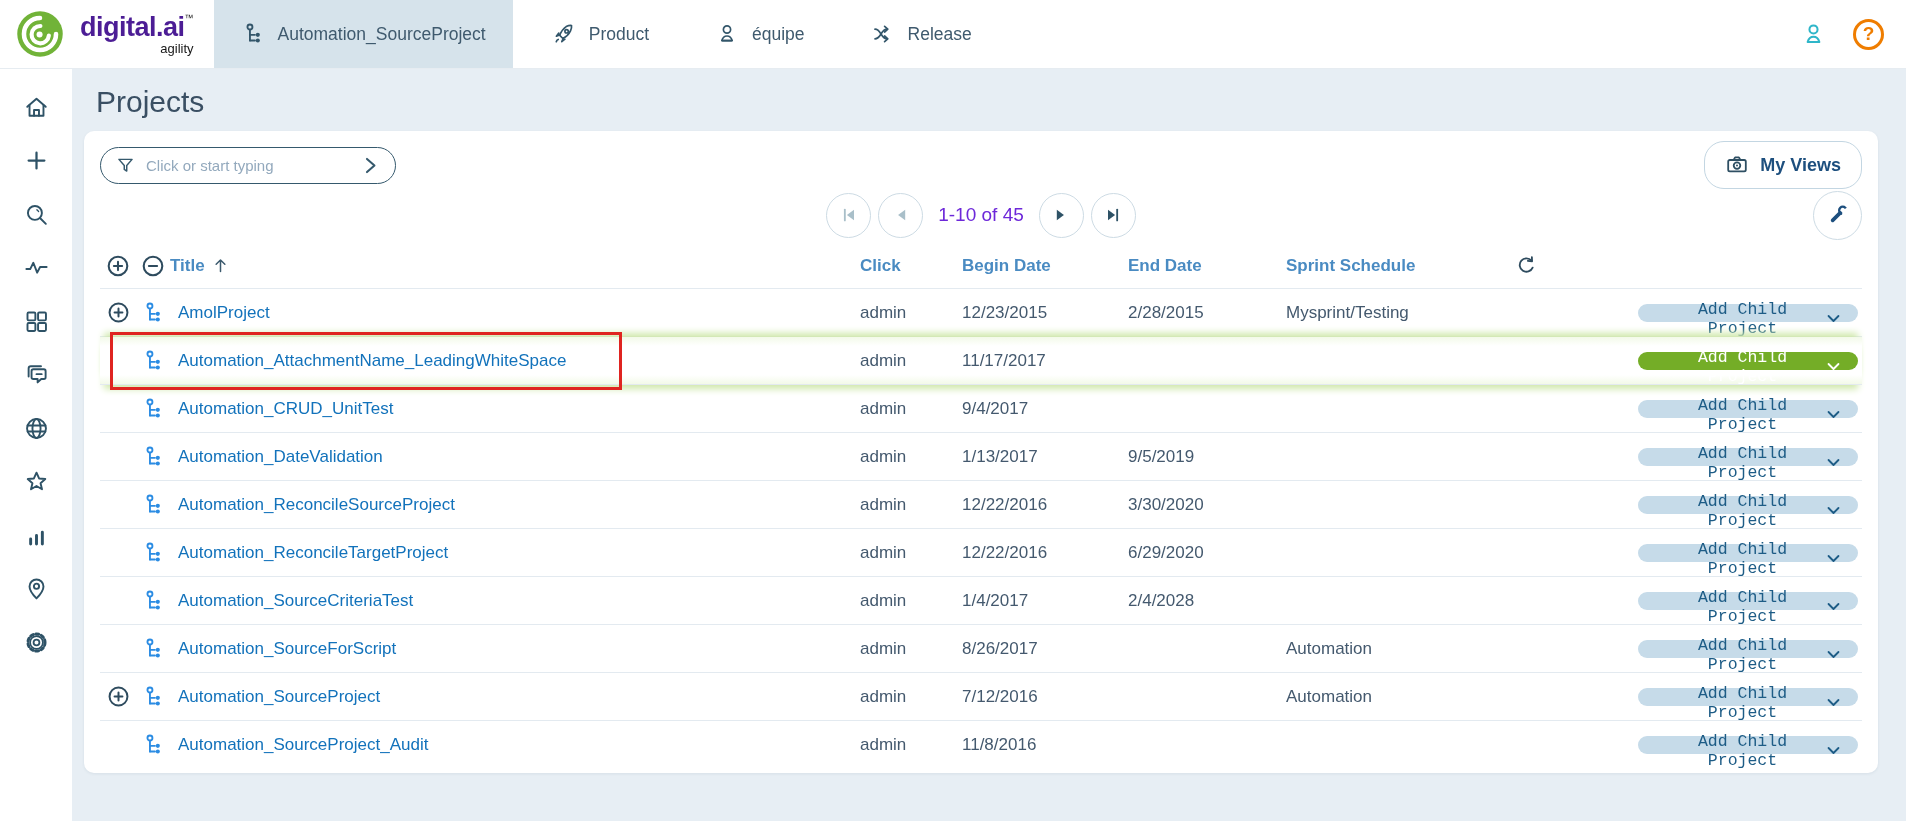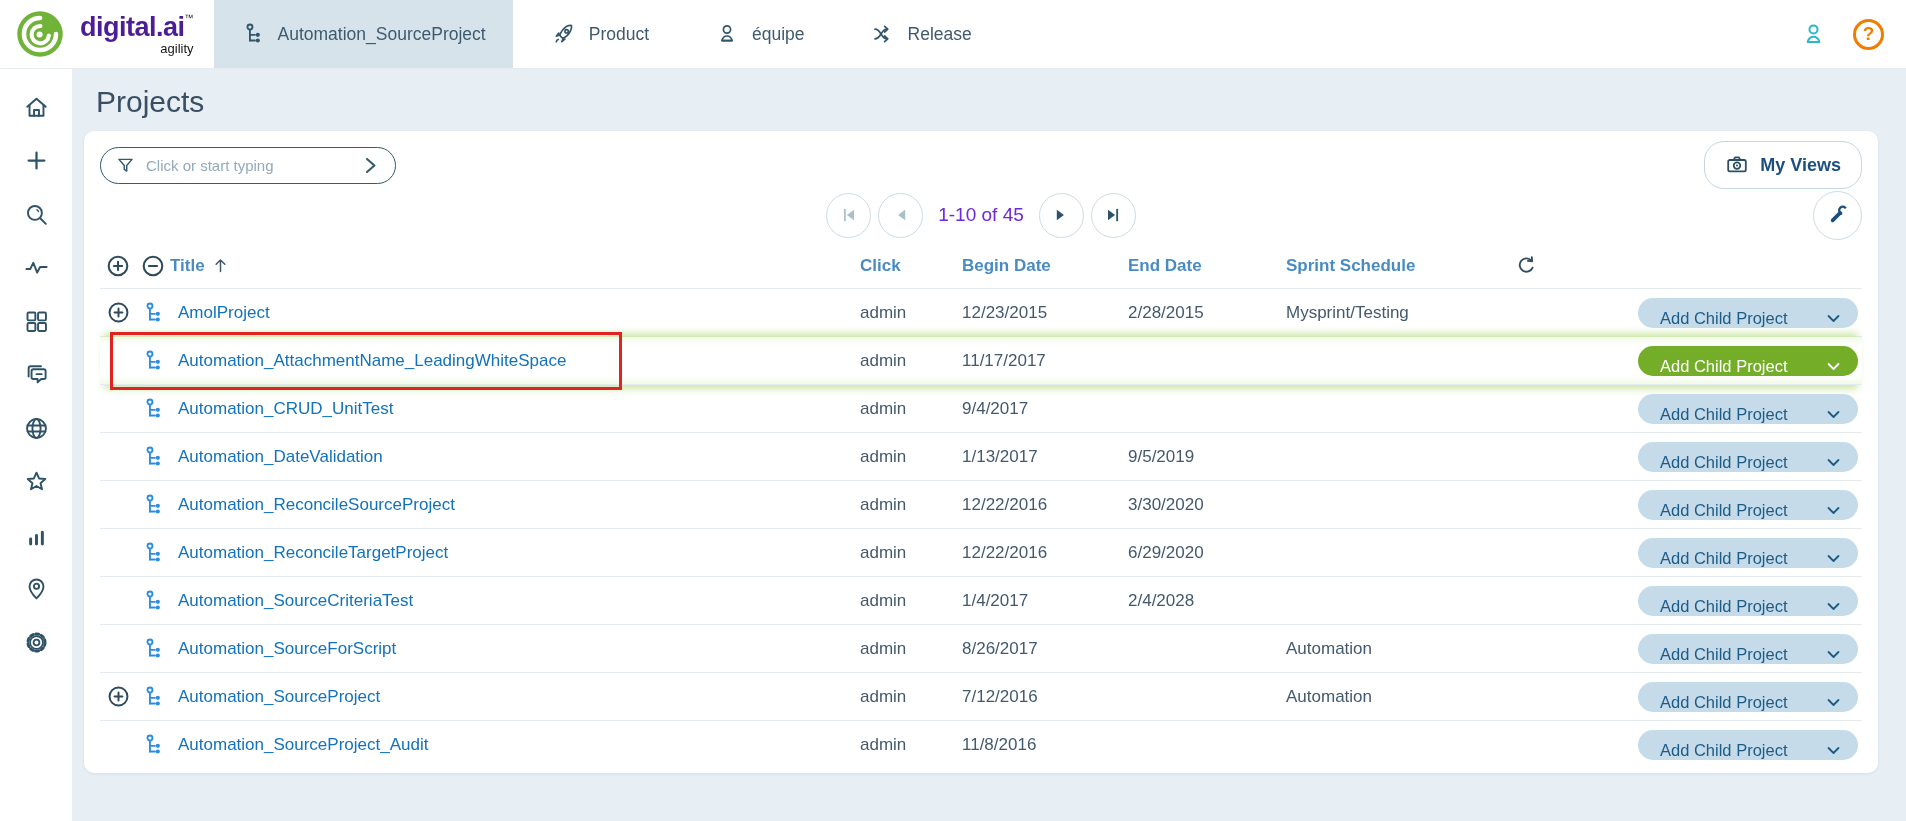--- a/index.html
+++ b/index.html
@@ -75,22 +75,22 @@
   .sort-arrow{width:19px;height:19px;color:#3c5a6e}
   .refresh-btn{width:23px;height:23px;color:#2e4b5e;cursor:pointer;justify-self:center}
 
   .tbody .trow{border-bottom:1px solid var(--border-light);position:relative}
   .tbody .trow:last-child{border-bottom-color:transparent}
   .expand-btn{width:25px;height:25px;color:#2e4b5e;cursor:pointer;justify-self:center}
   .proj-icon{width:22px;height:24px;color:#2b8ce3;justify-self:start;margin-left:6px}
   .proj-link{font-size:17px;color:var(--link-blue);text-decoration:none;cursor:pointer;margin-left:8px;justify-self:start;position:relative;z-index:3}
   .cell{font-size:17px;color:var(--text)}
   .action-cell{justify-self:end;padding-right:4px}
-  .add-child-btn{width:220px;height:30px;border:none;border-radius:17px;background:var(--button-bg);
-    display:flex;align-items:center;justify-content:space-between;padding:12px 16px 0 22px;cursor:pointer;font-family:Liberation Sans, sans-serif}
+  .add-child-btn{width:220px;height:18px;border:none;border-radius:17px;background:var(--button-bg);
+    display:flex;align-items:center;justify-content:space-between;padding:12px 16px 0 22px;cursor:pointer;font-family:Liberation Mono, monospace}
   .add-child-btn .lbl{font-size:16.5px;color:var(--button-text)}
   .add-child-btn .icon{width:17px;height:17px;color:var(--button-text)}
   .trow.highlight .add-child-btn{background:var(--accent-green)}
   .trow.highlight .add-child-btn .lbl,.trow.highlight .add-child-btn .icon{color:#fff}
   .trow.highlight{box-shadow:0 -8px 7px -4px #cfe8ab,0 8px 7px -4px #cfe8ab;
     background:linear-gradient(180deg,#f3fae9 0,#fff 9px,#fff calc(100% - 9px),#f3fae9 100%)}
   .red-box{position:absolute;left:10px;top:-5px;width:512px;height:58px;border:3px solid var(--highlight-red);z-index:2;pointer-events:none}
 </style>
 </head>
 <body>

